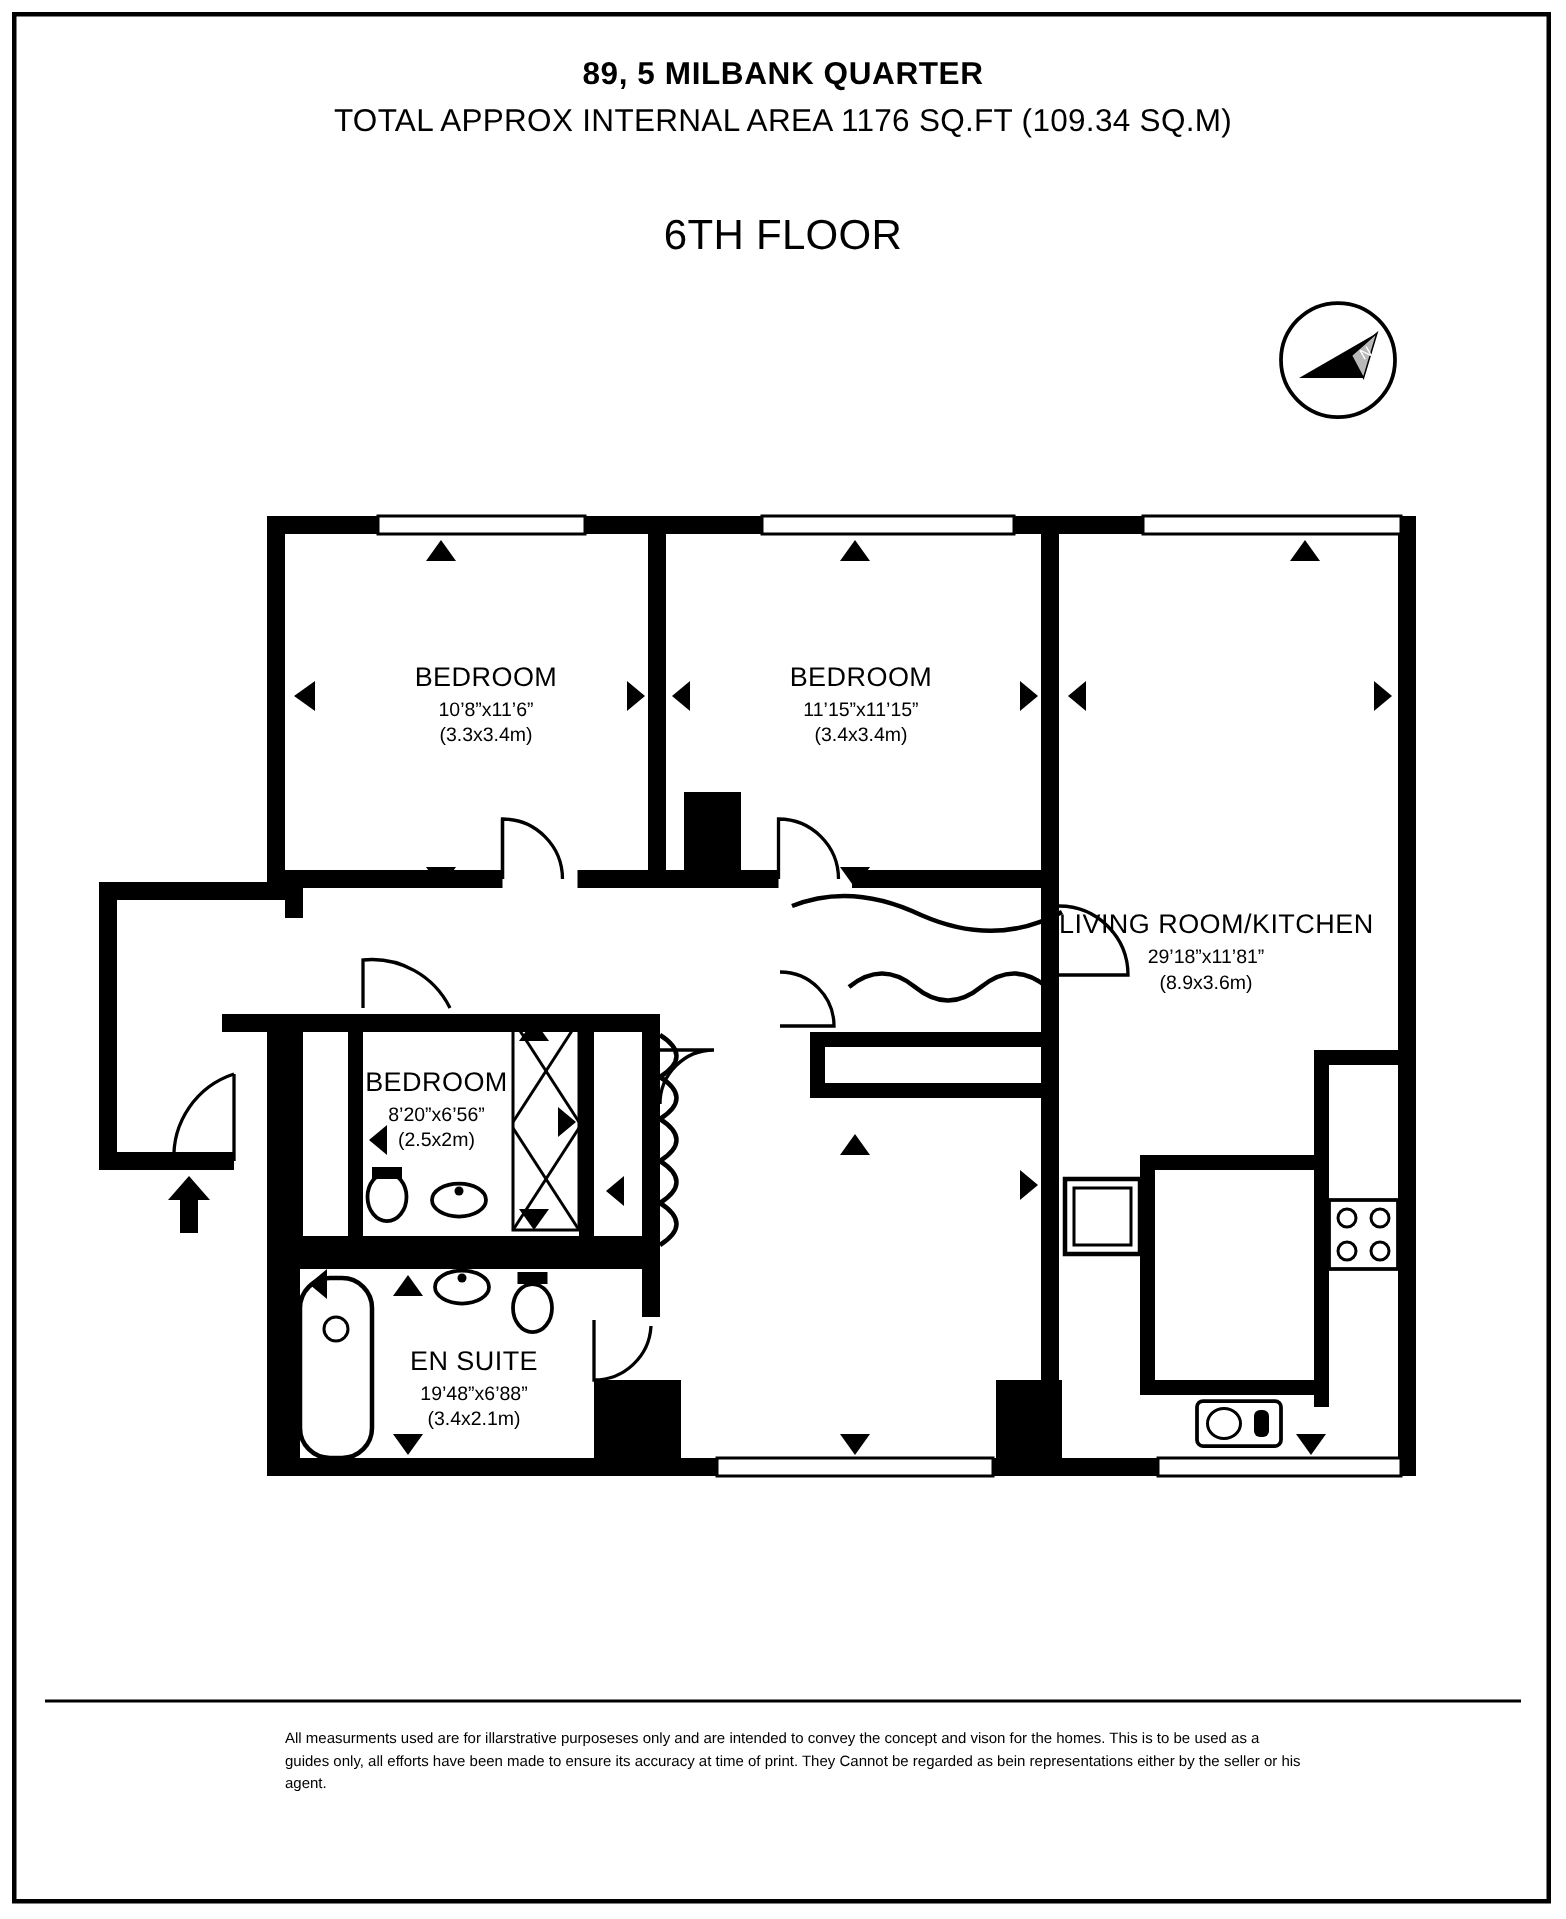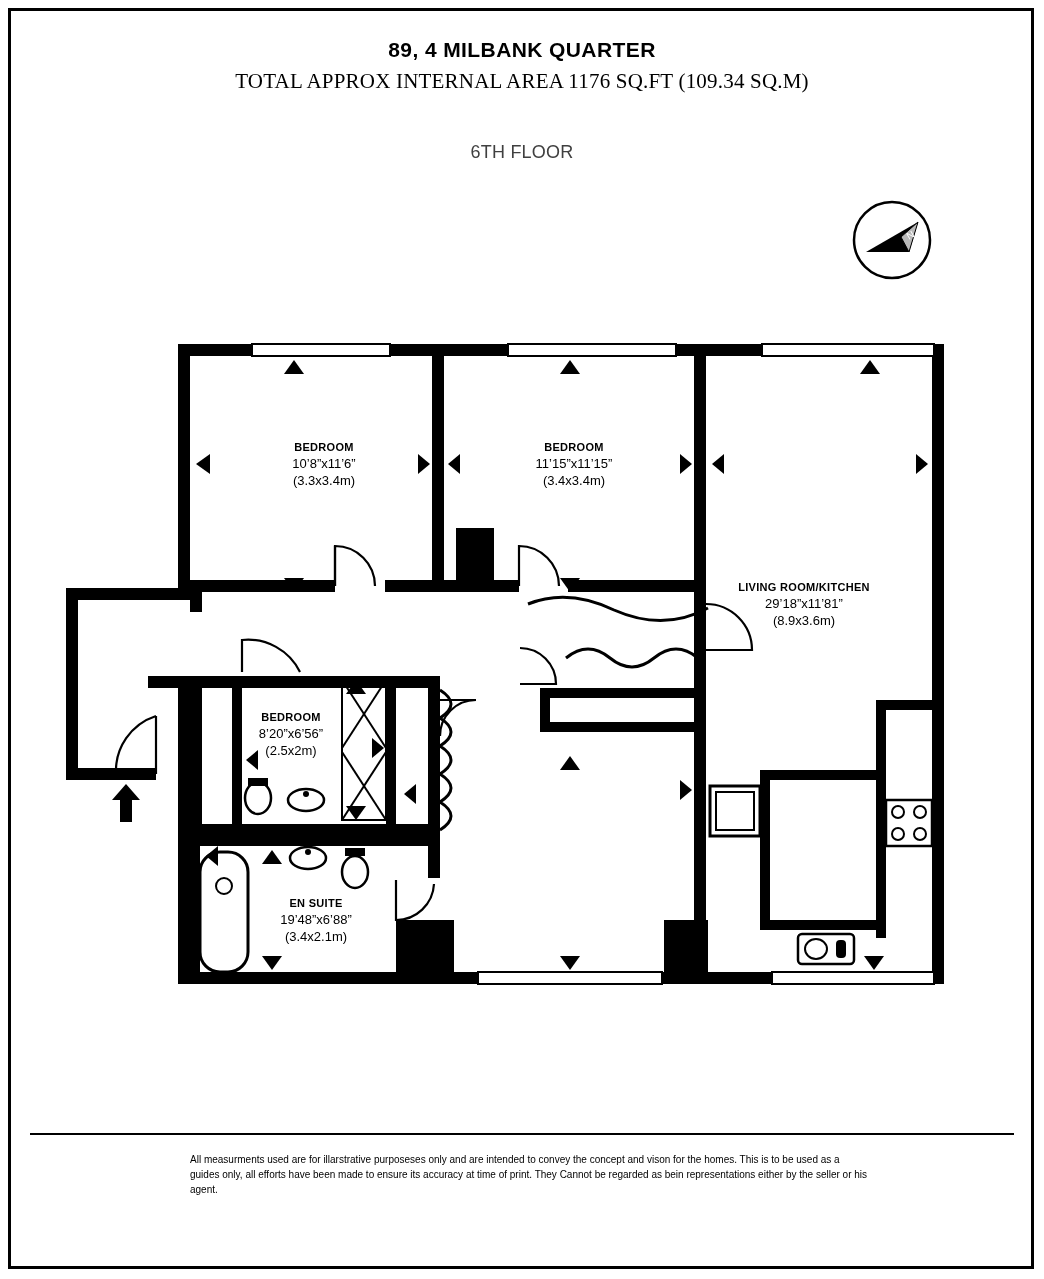--- a/index.html
+++ b/index.html
@@ -39,45 +39,44 @@
     letter-spacing: 0.4px;
     color: #000;
     margin-bottom: 7px;
   }
   .title-line2 {
     font-size: 21px;
     font-weight: normal;
     letter-spacing: 0.2px;
     color: #000;
     margin-bottom: 7px;
-    font-family: Liberation Serif, serif;
   }
   .title-line3 {
-    font-size: 18px;
+    font-size: 28px;
     font-weight: normal;
     letter-spacing: 0.2px;
-    color: #404040;
+    color: #000000;
     margin-top: 48px;
   }
   .plan-area {
     position: absolute;
     left: 0;
     top: 0;
     width: 1044px;
     height: 1279px;
   }
   .room-label {
     position: absolute;
     text-align: center;
     color: #000;
     line-height: 1.32;
   }
   .room-name {
-    font-size: 11px;
-    font-weight: bold;
+    font-size: 18px;
+    font-weight: normal;
     letter-spacing: 0.3px;
     white-space: nowrap;
   }
   .room-dim {
     font-size: 13px;
     font-weight: normal;
     white-space: nowrap;
   }
   .footer-rule {
     position: absolute;
@@ -105,21 +104,21 @@
   }
 </style>
 </head>
 <body>
 
 <div id="page">
 
   <div class="border-frame"></div>
 
   <div class="title-block">
-    <div class="title-line1">89, 4 MILBANK QUARTER</div>
+    <div class="title-line1">89, 5 MILBANK QUARTER</div>
     <div class="title-line2">TOTAL APPROX INTERNAL AREA  1176 SQ.FT (109.34 SQ.M)</div>
     <div class="title-line3">6TH FLOOR</div>
   </div>
 
   <svg class="compass" viewBox="0 0 80 80">
     <circle cx="40" cy="40" r="38" fill="#ffffff" stroke="#000" stroke-width="2.5"></circle>
     <path d="M14 52 L66 22 L57 52 Z" fill="#000"></path>
     <path d="M66 22 L57 52 L49 37 Z" fill="#b8b8b8" stroke="#000" stroke-width="1"></path>
     <text x="57" y="40" font-family="Liberation Sans, sans-serif" font-size="10" fill="#ffffff" transform="rotate(-30 57 40)">N</text>
   </svg>
@@ -296,21 +295,21 @@
     <div class="room-dim">10’8”x11’6”</div>
     <div class="room-dim">(3.3x3.4m)</div>
   </div>
 
   <div class="room-label" style="left:484px; top:440px; width:180px;">
     <div class="room-name">BEDROOM</div>
     <div class="room-dim">11’15”x11’15”</div>
     <div class="room-dim">(3.4x3.4m)</div>
   </div>
 
-  <div class="room-label" style="left:706px; top:580px; width:196px;">
+  <div class="room-label" style="left:706px; top:605px; width:196px;">
     <div class="room-name">LIVING ROOM/KITCHEN</div>
     <div class="room-dim">29’18”x11’81”</div>
     <div class="room-dim">(8.9x3.6m)</div>
   </div>
 
   <div class="room-label" style="left:212px; top:710px; width:158px;">
     <div class="room-name">BEDROOM</div>
     <div class="room-dim">8’20”x6’56”</div>
     <div class="room-dim">(2.5x2m)</div>
   </div>

